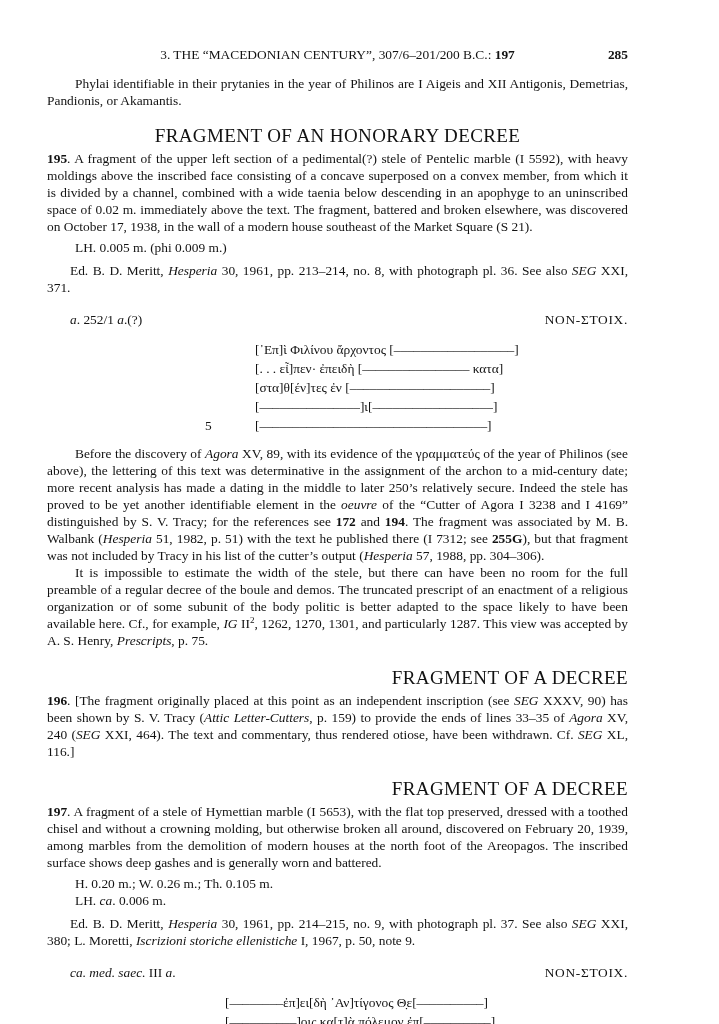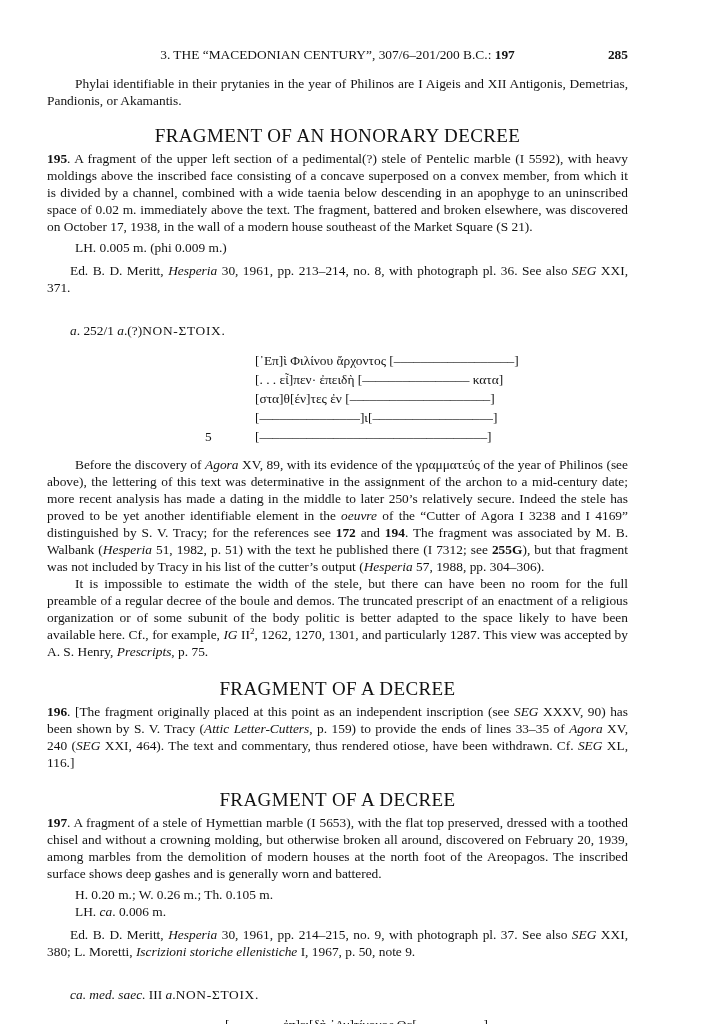--- a/index.html
+++ b/index.html
@@ -10,24 +10,24 @@
     font-size:13.4px;line-height:17px;position:relative;overflow:hidden;
   }
   .running-head{position:relative;text-align:center;margin:0 0 12px 0;}
   .rh-page{position:absolute;right:0;top:0;font-weight:bold;}
   p.body{margin:0;text-align:justify;}
   .indent{text-indent:28px;}
   .section-heading{
     font-size:19px;font-weight:normal;text-align:center;
     letter-spacing:0.4px;margin:18px 0 6px 0;
   }
-  .section-heading.tight{margin-top:20px;}
+  .section-heading.tight{margin-top:20px;text-align:right;}
   .meas{margin:4px 0 0 28px;}
   p.ed{margin:6px 0 0 0;text-indent:23px;text-align:justify;}
-  .date-row{display:flex;margin-top:26px;padding-left:23px;}
+  .date-row{display:flex;justify-content:space-between;margin-top:15px;padding-left:23px;}
   .stoich{letter-spacing:0.7px;}
   .greek{margin:12px 0 10px 0;}
   .gl{position:relative;padding-left:208px;line-height:19px;white-space:nowrap;}
   .greek2 .gl{padding-left:178px;}
   .gl .gnum{position:absolute;left:158px;}
   .comm2{margin-top:2px;}
   sup{font-size:0.68em;line-height:0;}
 </style>
 </head>
 <body>

